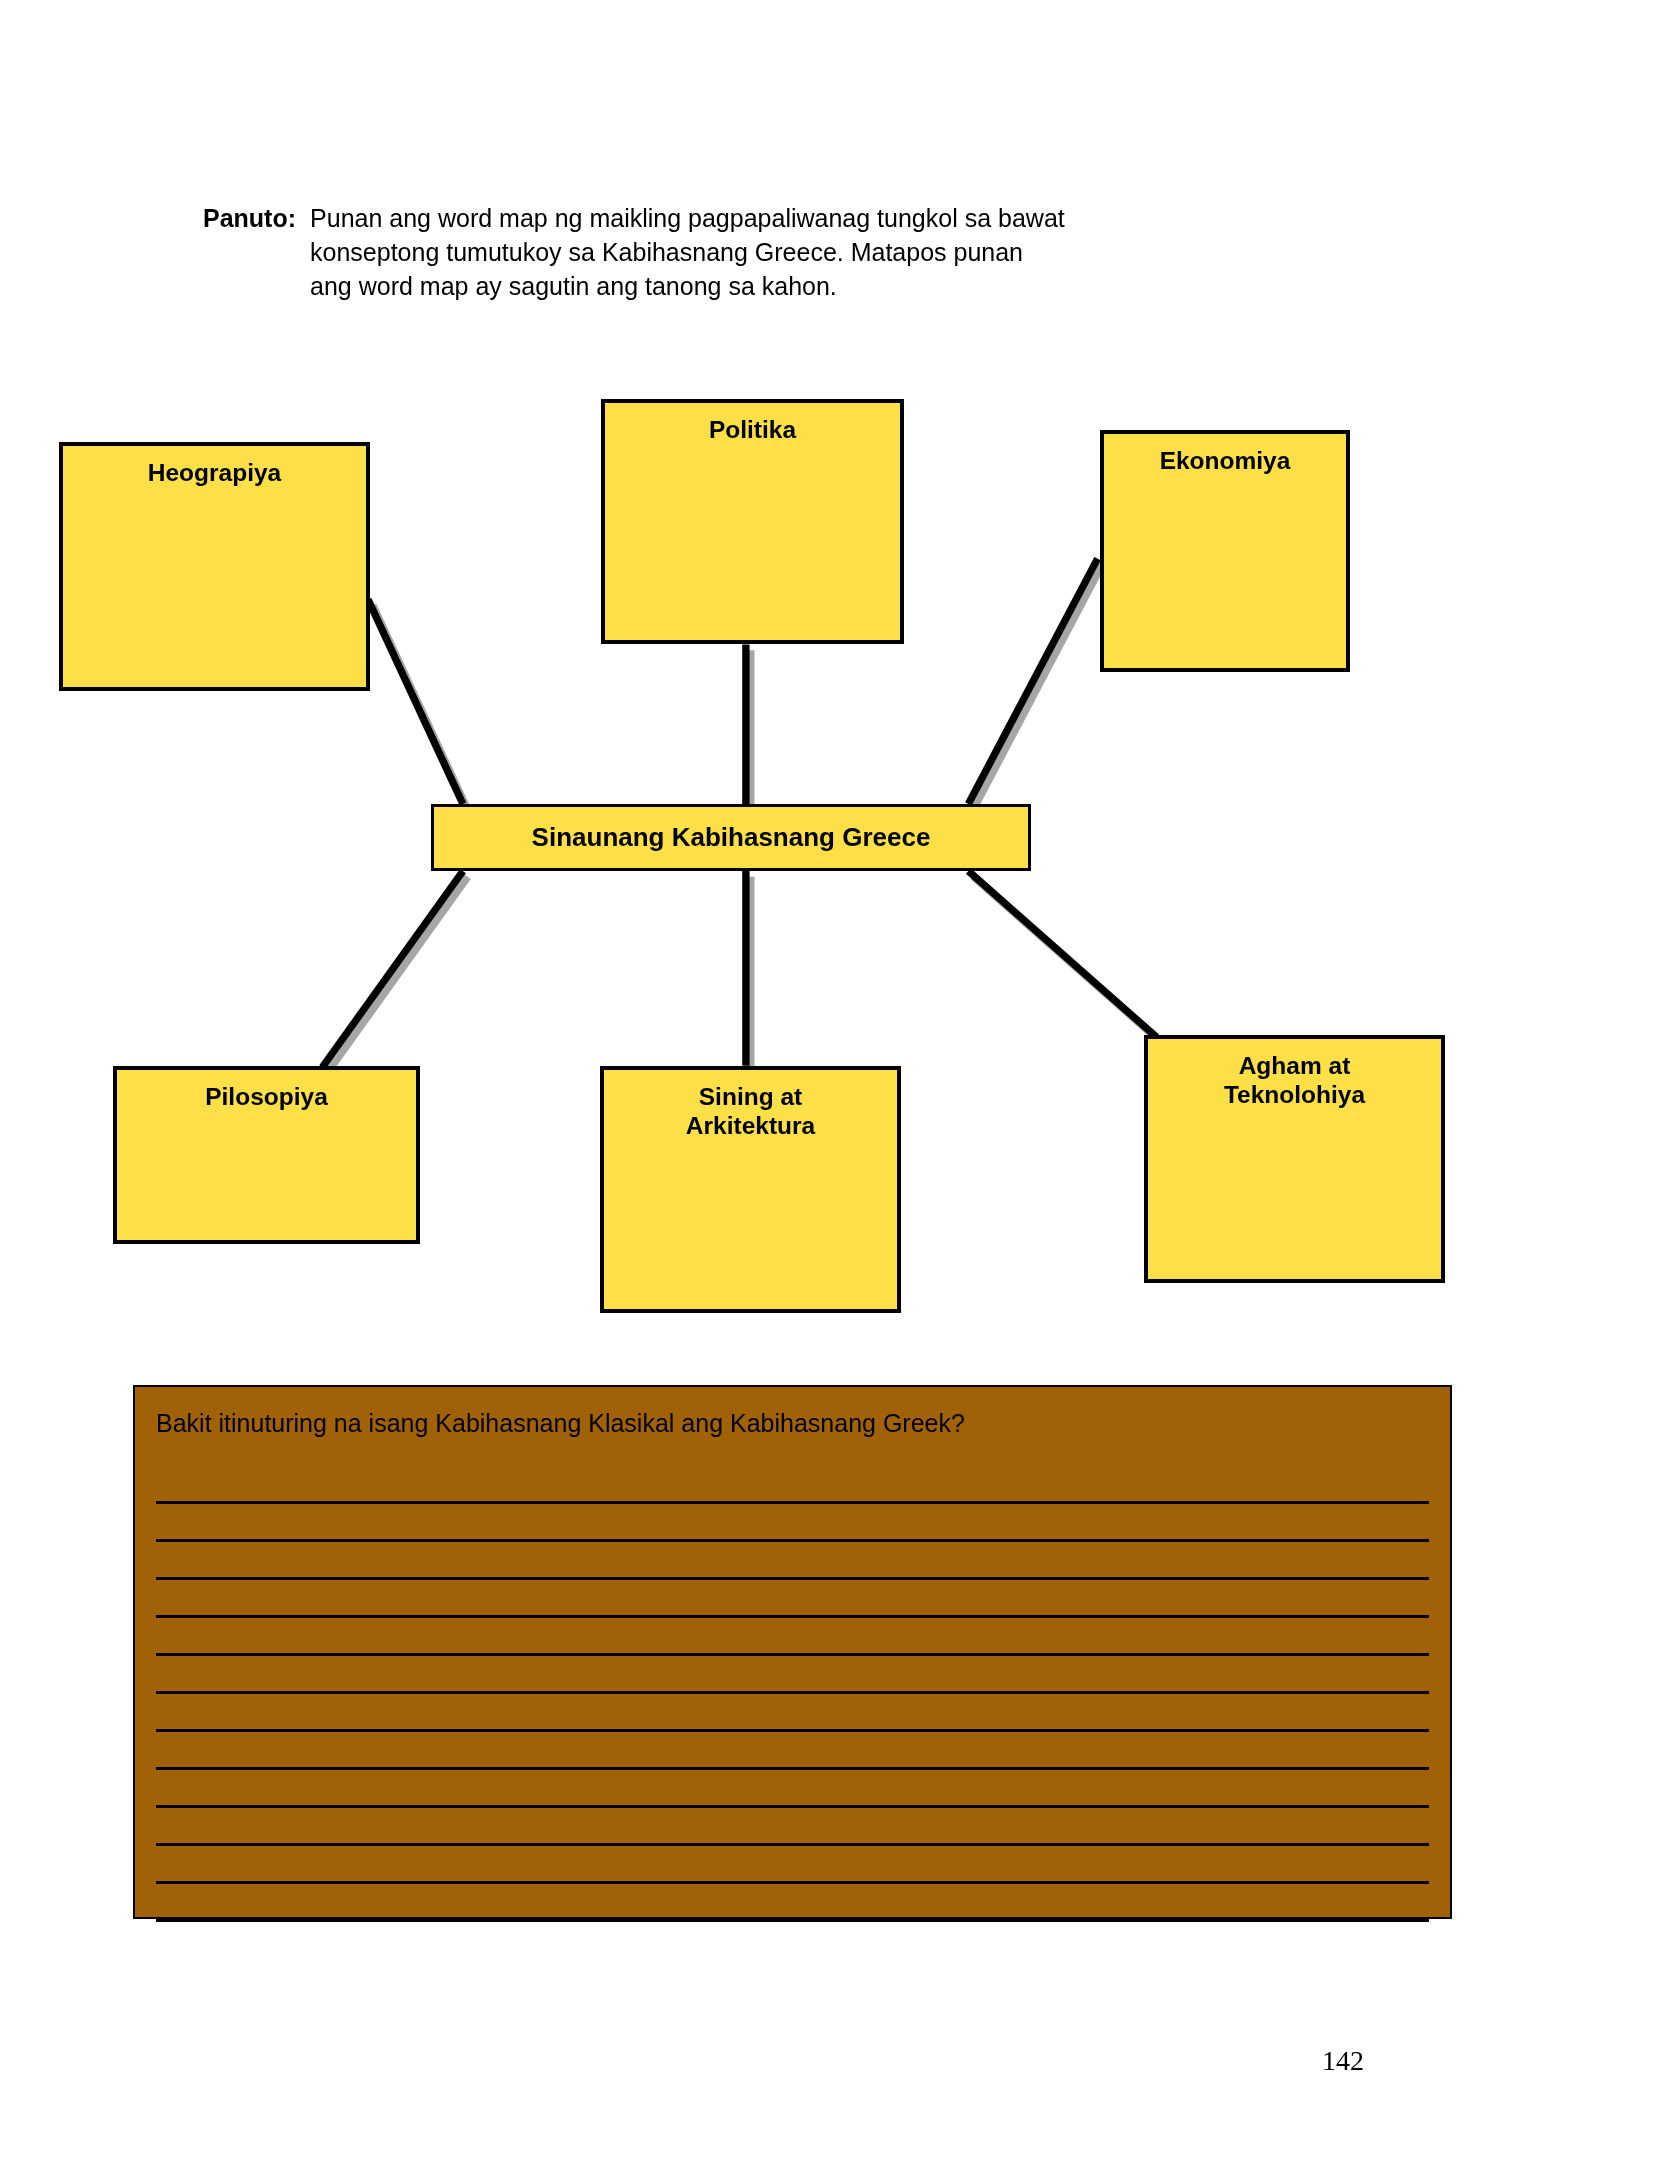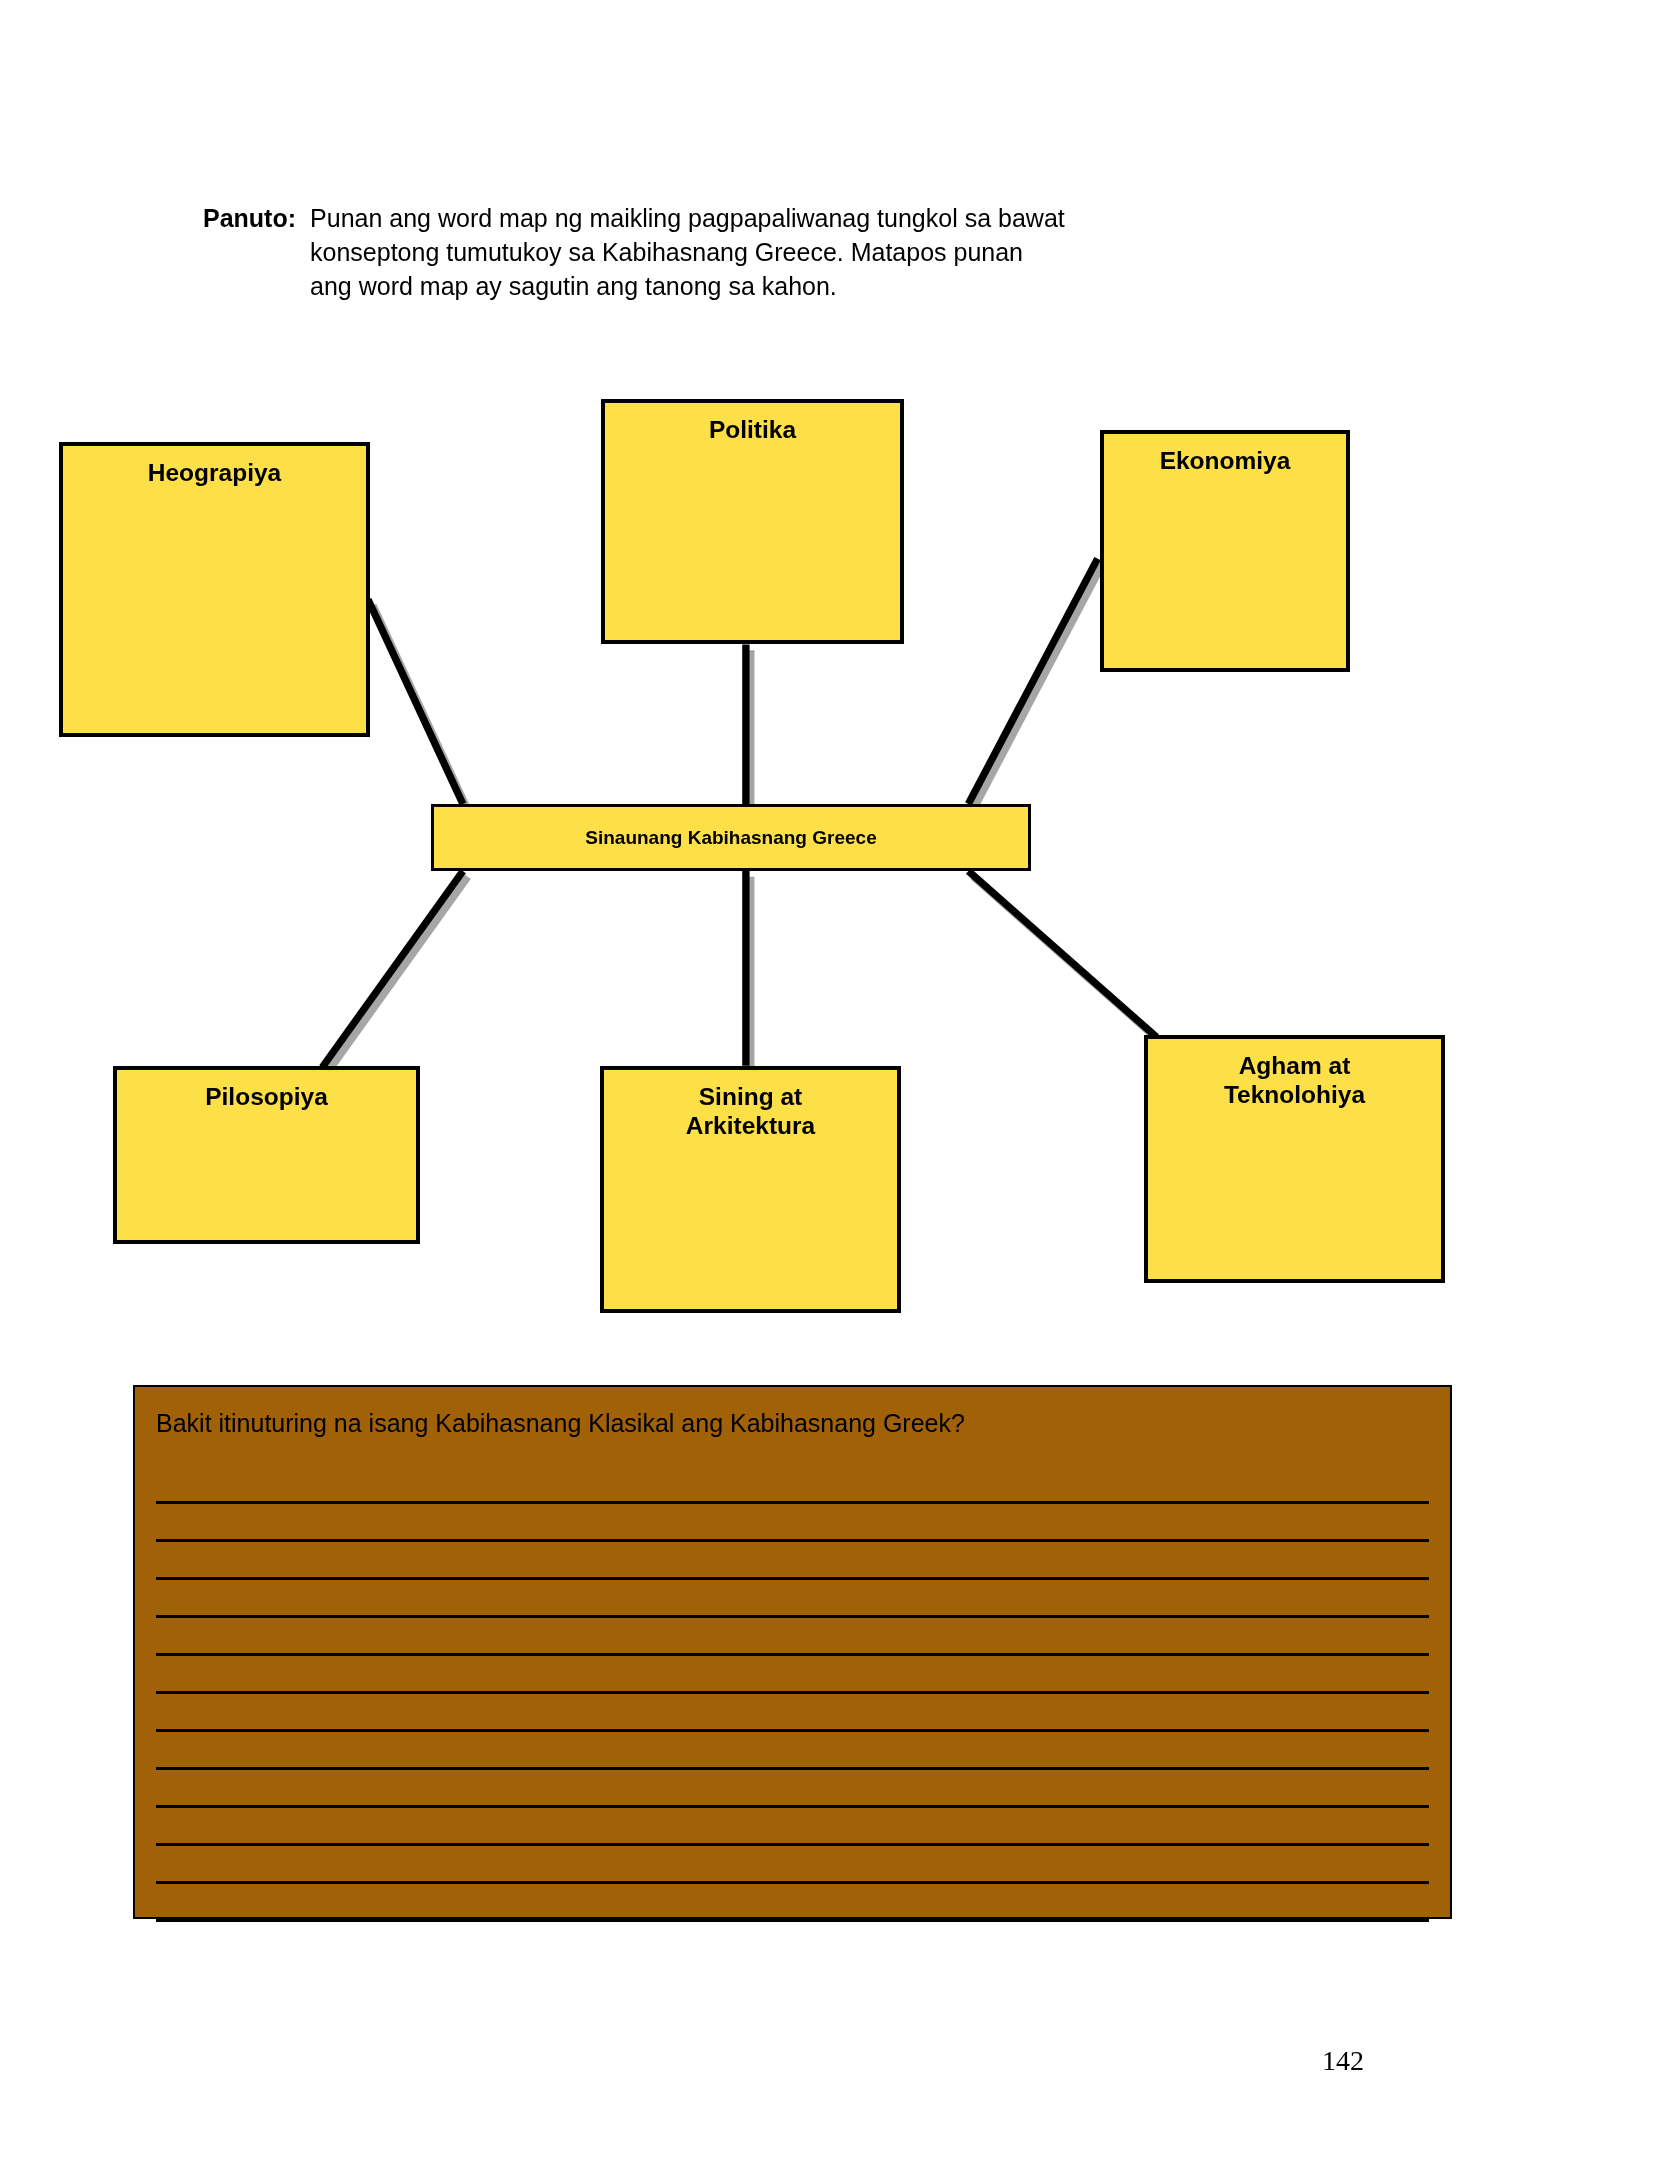--- a/index.html
+++ b/index.html
@@ -80,38 +80,38 @@
     z-index: 3;
   }
   .node .node-label {
     display: block;
     font-size: 24.5px;
     line-height: 1.22;
     padding-top: 11.5px;
     white-space: pre-line;
   }
 
-  #node-heograpiya { left: 59px;  top: 442px;  width: 311px; height: 295px; }
+  #node-heograpiya { left: 59px;  top: 442px;  width: 311px; height: 249px; }
   #node-politika   { left: 601px; top: 399px;  width: 303px; height: 245px; }
   #node-ekonomiya  { left: 1100px;top: 430px;  width: 250px; height: 242px; }
 
   #node-center {
     left: 431px;
     top: 804px;
     width: 600px;
     height: 67px;
     border-width: 3.3px;
     display: flex;
     align-items: center;
     justify-content: center;
     z-index: 4;
   }
   #node-center .node-label {
     padding-top: 0;
-    font-size: 19px;
+    font-size: 26px;
   }
 
   #node-pilosopiya { left: 113px; top: 1066px; width: 307px; height: 178px; }
   #node-sining     { left: 600px; top: 1066px; width: 301px; height: 247px; }
   #node-agham      { left: 1144px;top: 1035px; width: 301px; height: 248px; }
 
   
   #answer-box {
     position: absolute;
     left: 133px;

